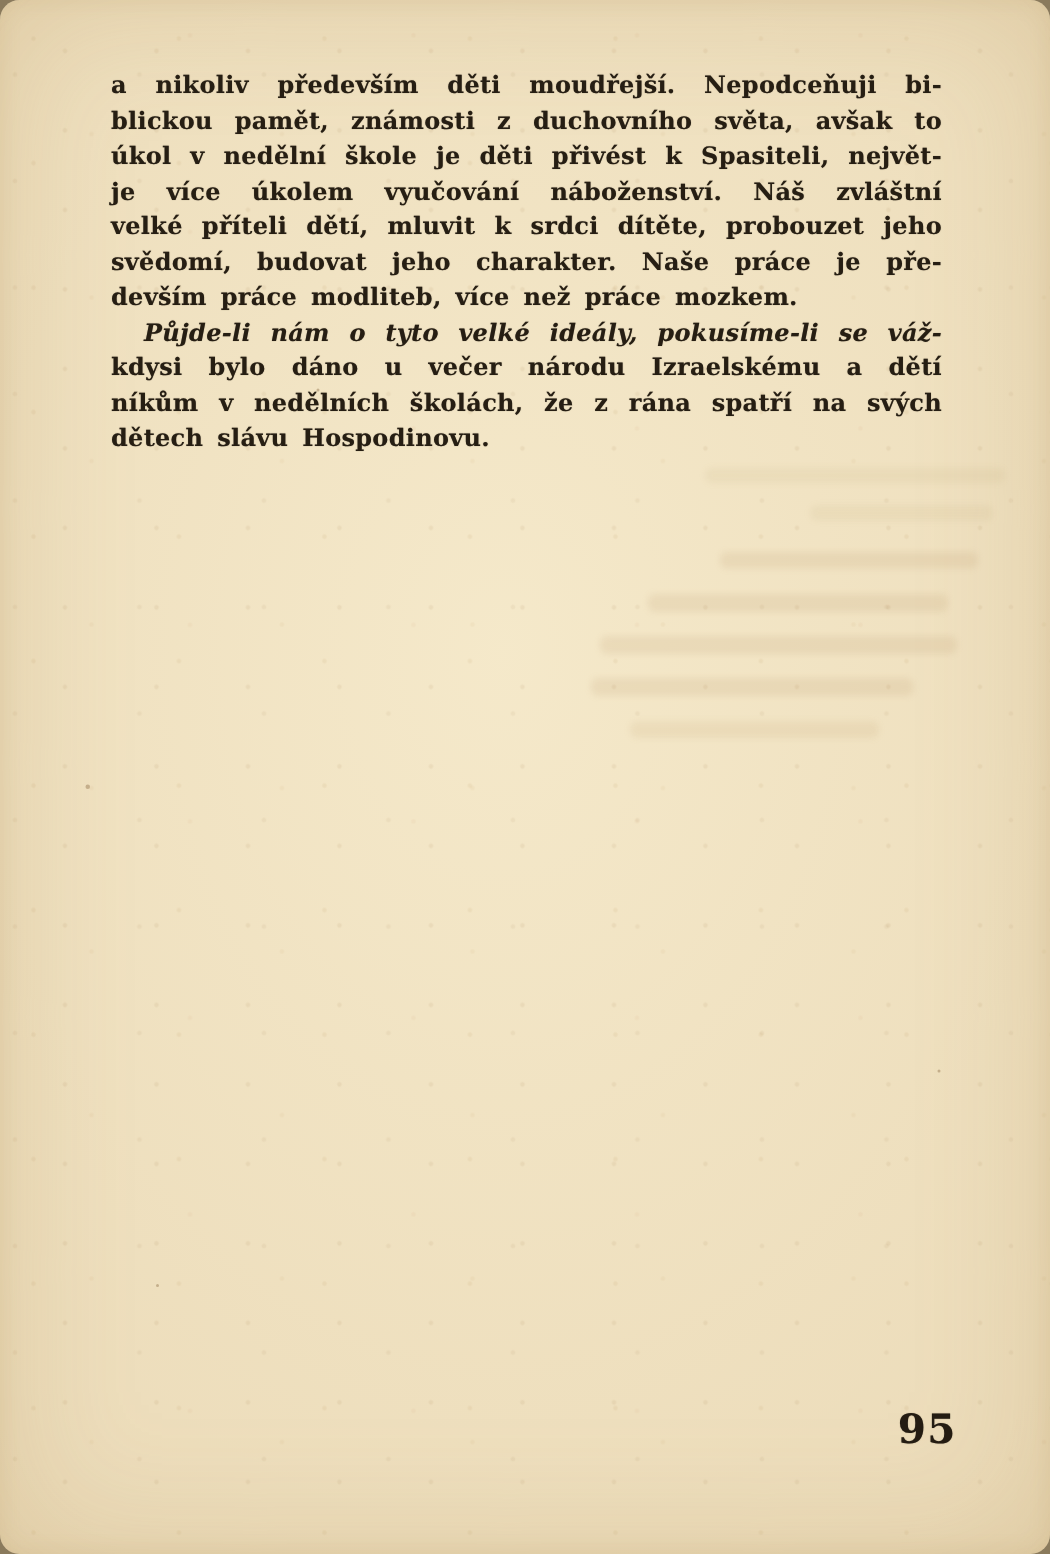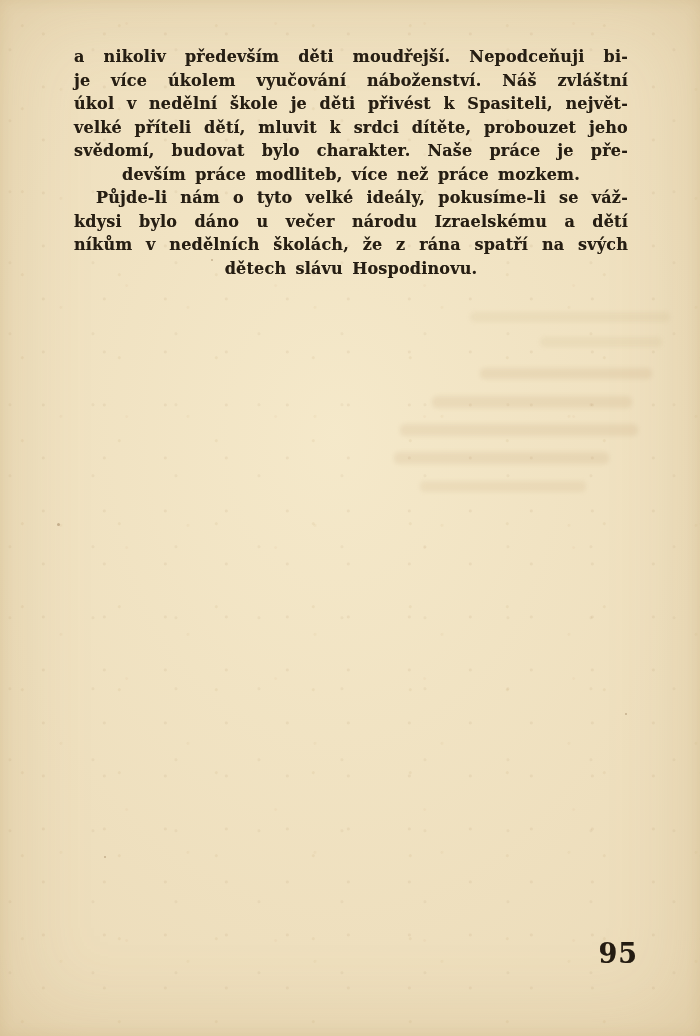--- a/index.html
+++ b/index.html
@@ -16,46 +16,47 @@
     background-image:
       radial-gradient(circle at 23% 31%, rgba(176,138,78,0.10) 1px, rgba(0,0,0,0) 2px),
       radial-gradient(circle at 71% 64%, rgba(150,110,60,0.09) 1px, rgba(0,0,0,0) 2px),
       radial-gradient(circle at 48% 82%, rgba(190,150,90,0.08) 1px, rgba(0,0,0,0) 2px),
       radial-gradient(circle at 12% 70%, rgba(140,100,55,0.07) 1px, rgba(0,0,0,0) 2px),
       radial-gradient(circle at 85% 18%, rgba(200,140,100,0.07) 1px, rgba(0,0,0,0) 2px),
       radial-gradient(ellipse 130% 120% at 48% 42%, rgba(252,243,215,0.55) 0%, rgba(240,224,186,0.0) 55%, rgba(205,178,128,0.28) 100%);
     background-size: 97px 83px, 61px 53px, 127px 109px, 83px 71px, 149px 131px, 100% 100%;
     box-shadow: inset 0 0 90px rgba(168,132,74,0.22), inset 0 0 14px rgba(168,132,74,0.15);
     font-family: "DejaVu Serif", "Liberation Serif", serif;
+    border-radius: 13px;
   }
   .text-block {
     position: absolute;
     left: 74px;
     top: 45px;
     width: 554px;
     color: #261e13;
     font-size: 16px;
     font-weight: 700;
     line-height: 23.5px;
     letter-spacing: 0.2px;
     text-shadow: 0 0 0.6px rgba(38,30,19,0.55);
   }
   .para { margin: 0; padding: 0; }
   .line {
     display: block;
     white-space: normal;
-    text-align: center;
+    text-align: left;
     word-spacing: 3.5px;
   }
   .line.just {
     text-align: justify;
     text-align-last: justify;
     word-spacing: 2px;
   }
-  .line.indent { padding-left: 22px; }
+  .line.indent { padding-left: 22px; font-style: italic; }
   .page-number {
     position: absolute;
     top: 938px;
     right: 62px;
     color: #241c12;
     font-size: 27px;
     font-weight: 700;
     letter-spacing: 1px;
     text-shadow: 0 0 0.6px rgba(36,28,18,0.5);
   }
@@ -83,24 +84,25 @@
   .speck.s4 { left: 104px; top: 856px; width: 2px; height: 2px; }
 </style>
 </head>
 <body>
 
 <div class="page">
 
   <div class="text-block">
     <p class="para">
       <span class="line just">a nikoliv především děti moudřejší. Nepodceňuji bi-</span>
+      <span class="line just">blickou pamět, známosti z duchovního světa, avšak to</span>
+      <span class="line just">úkol v nedělní škole je děti přivést k Spasiteli, největ-</span>
       <span class="line just">je více úkolem vyučování náboženství. Náš zvláštní</span>
-      <span class="line just">úkol v nedělní škole je děti přivést k Spasiteli, největ-</span>
       <span class="line just">velké příteli dětí, mluvit k srdci dítěte, probouzet jeho</span>
-      <span class="line just">svědomí, budovat bylo charakter. Naše práce je pře-</span>
+      <span class="line just">svědomí, budovat jeho charakter. Naše práce je pře-</span>
       <span class="line">devším práce modliteb, více než práce mozkem.</span>
     </p>
     <p class="para">
       <span class="line just indent">Půjde-li nám o tyto velké ideály, pokusíme-li se váž-</span>
       <span class="line just">kdysi bylo dáno u večer národu Izraelskému a dětí</span>
       <span class="line just">níkům v nedělních školách, že z rána spatří na svých</span>
       <span class="line">dětech slávu Hospodinovu.</span>
     </p>
   </div>
 

